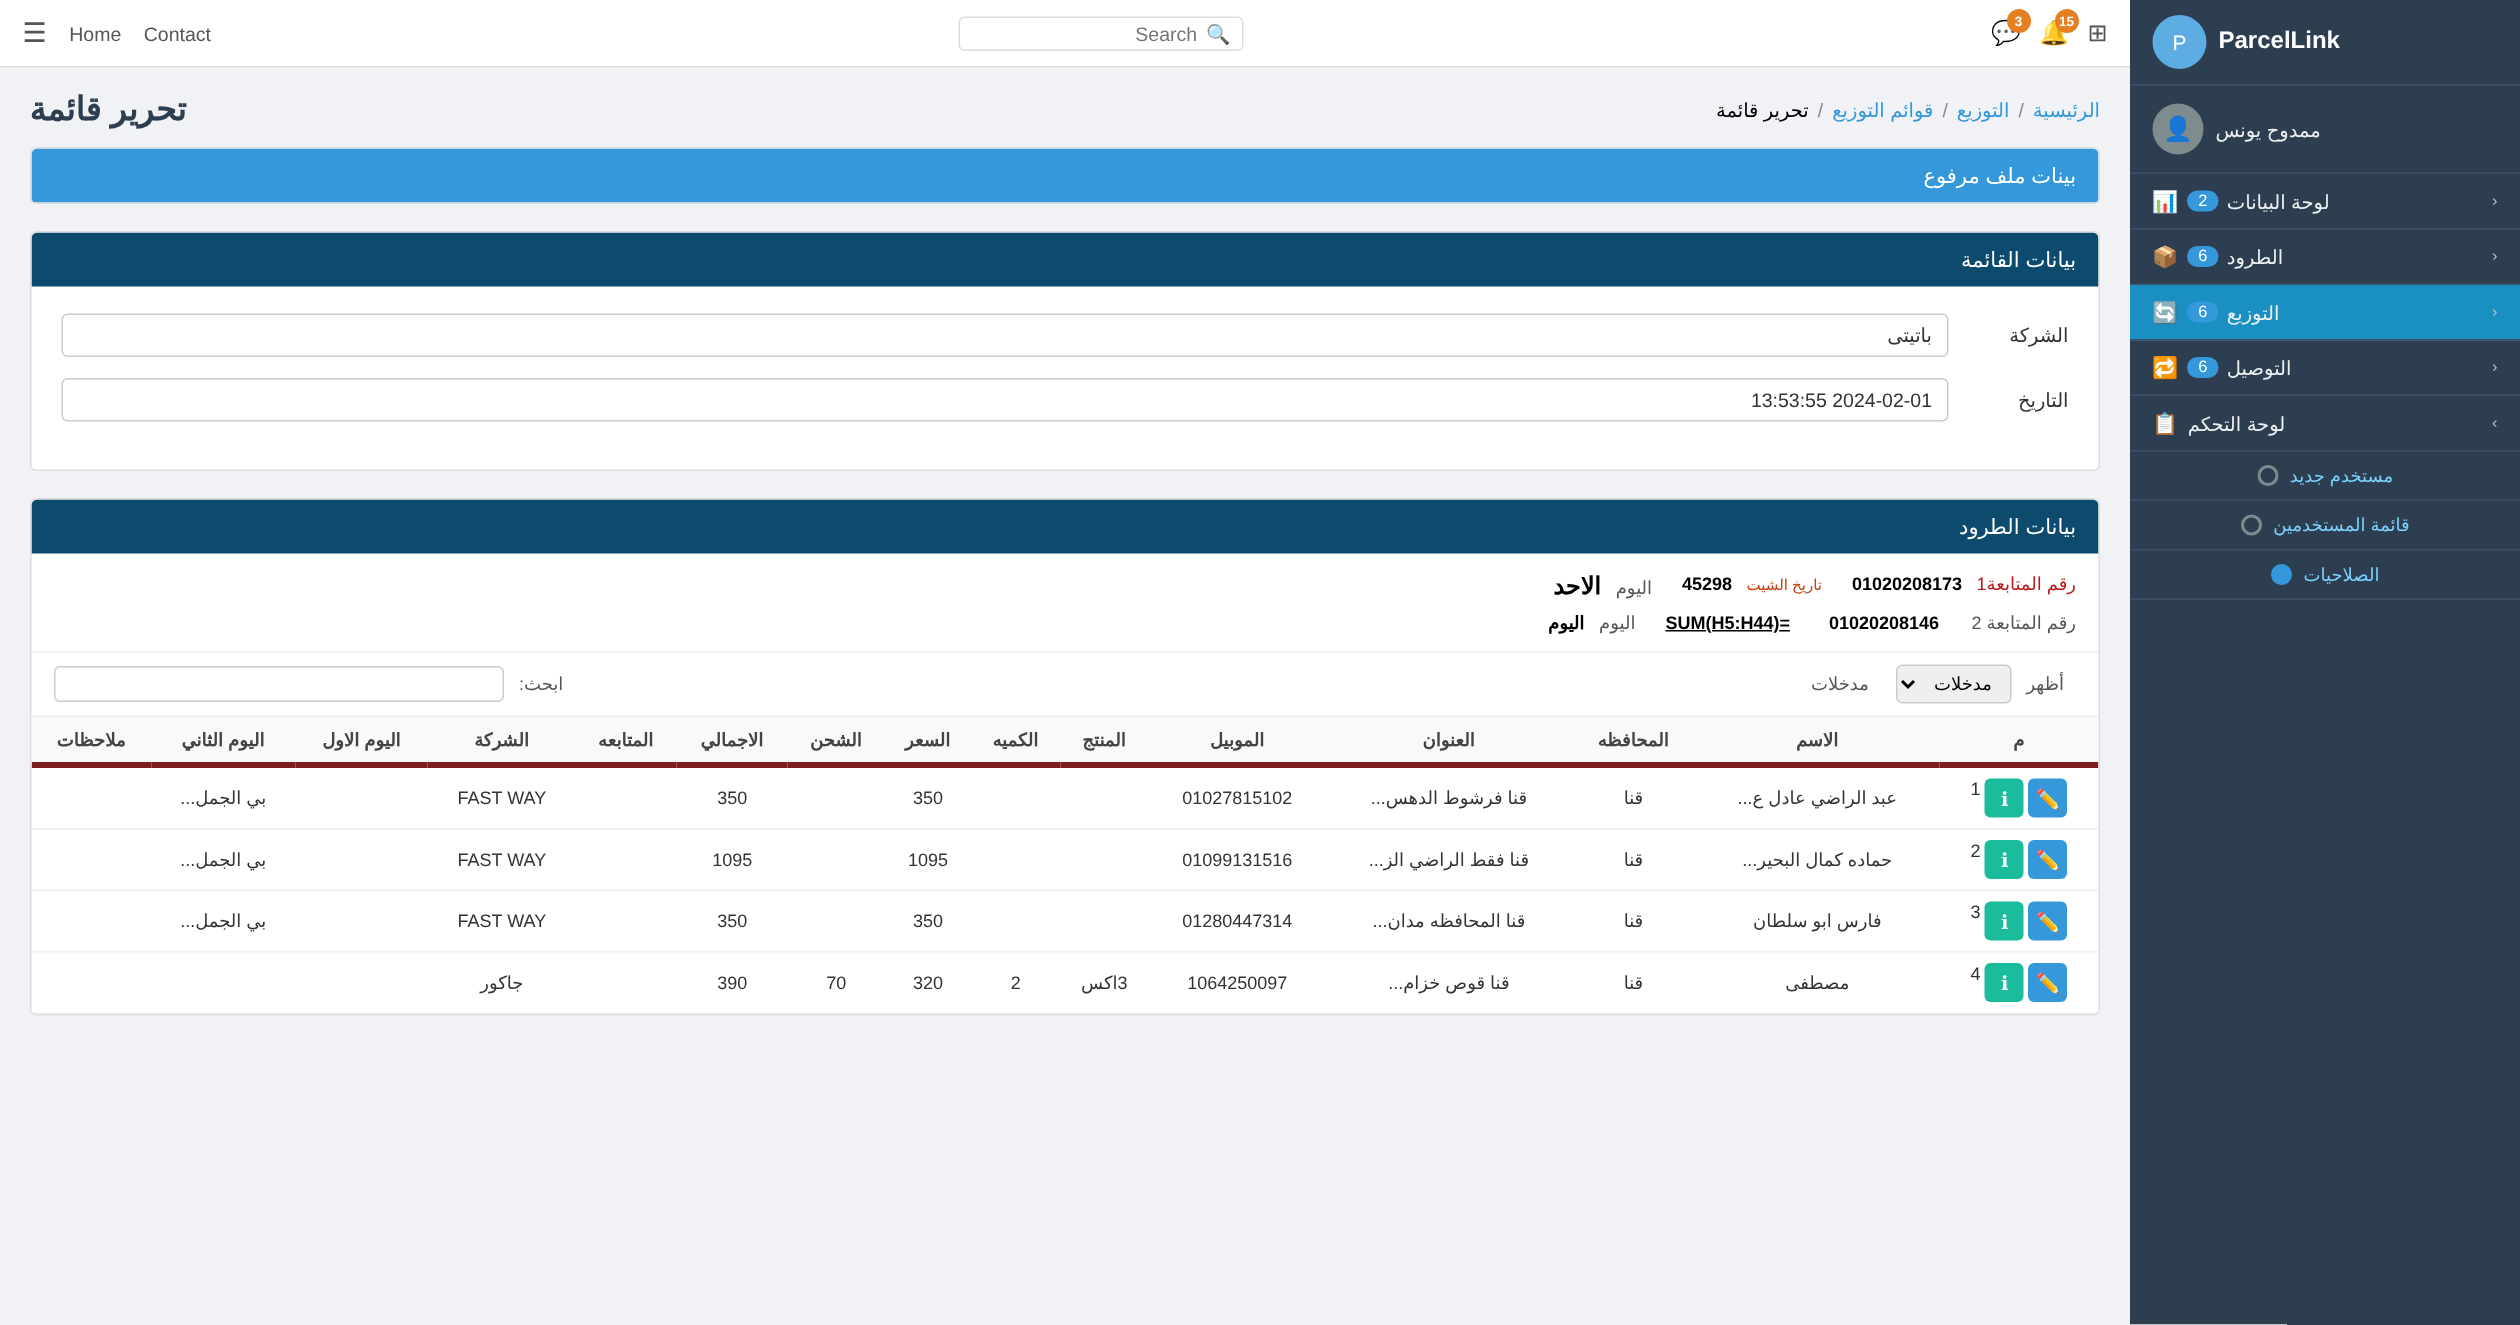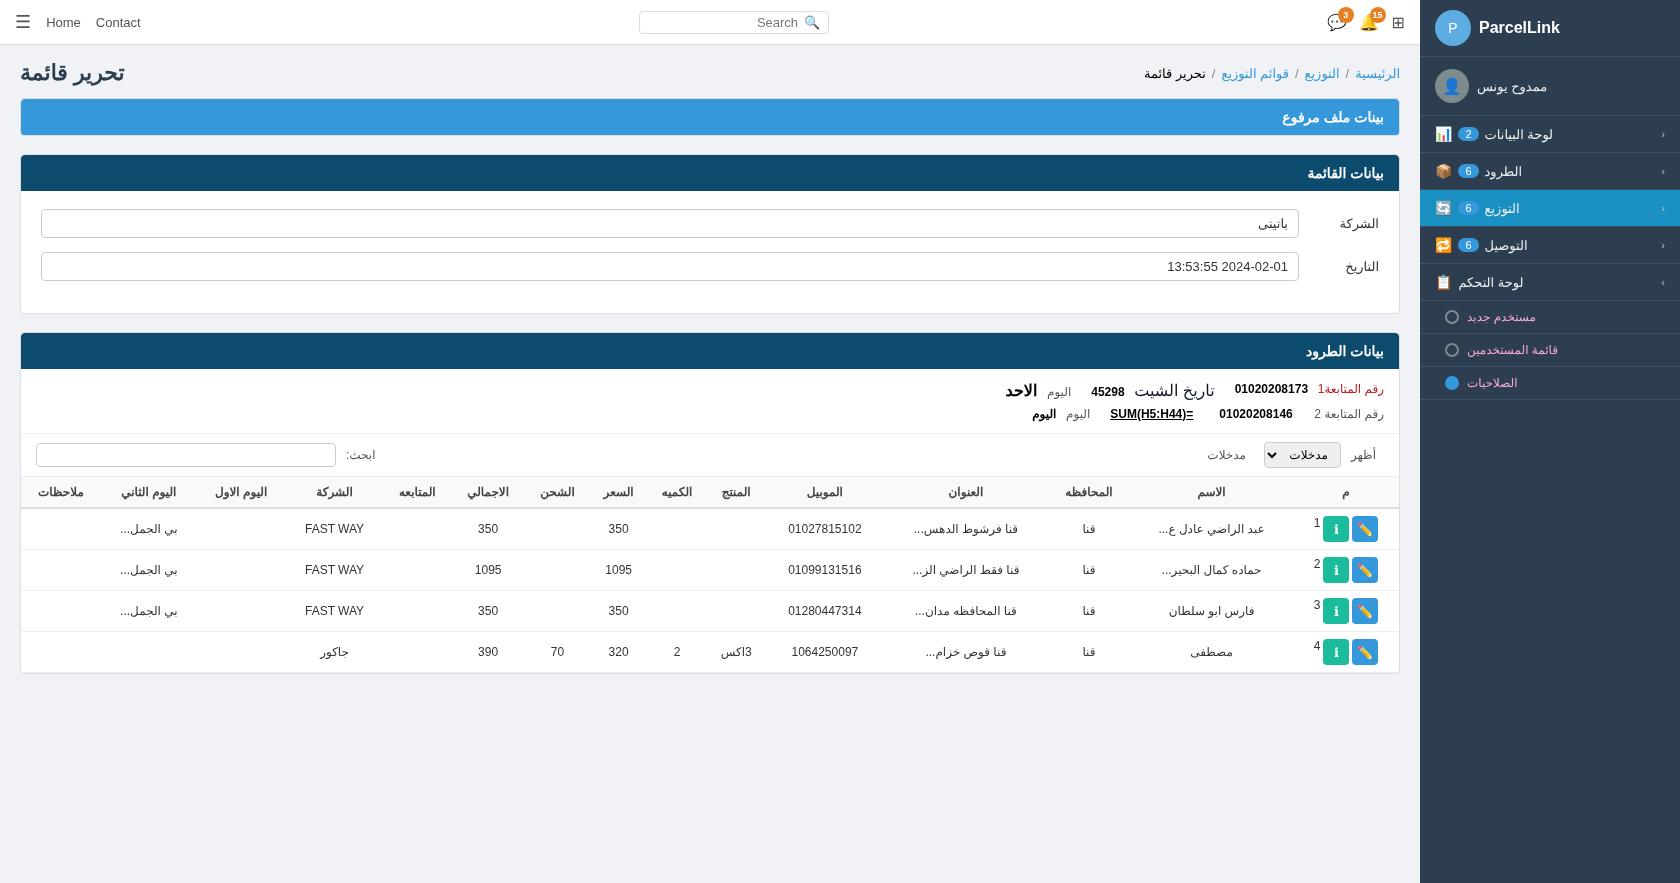--- a/index.html
+++ b/index.html
@@ -100,24 +100,24 @@
     .sidebar-nav-item .nav-icon {
       font-size: 14px;
     }
     .sidebar-nav-item .nav-chevron {
       font-size: 11px;
       color: #bdc3c7;
     }
     .sidebar-sub-item {
       display: flex;
       align-items: center;
-      justify-content: flex-end;
+      justify-content: center;
       padding: 9px 25px;
       cursor: pointer;
-      color: #f9a8d4;
+      color: #7dd3fc;
       border-bottom: 1px solid #3d5166;
       gap: 8px;
     }
     .sidebar-sub-item .radio-circle {
       width: 14px;
       height: 14px;
       border-radius: 50%;
       border: 2px solid #7f8c8d;
       display: inline-block;
       flex-shrink: 0;
@@ -234,21 +234,21 @@
     .page-title {
       font-size: 22px;
       font-weight: bold;
       color: #2c3e50;
     }
 
     
     .section-header {
       padding: 10px 15px;
       font-size: 14px;
-      font-weight: bold;
+      font-weight: normal;
       color: #fff;
       border-radius: 4px 4px 0 0;
       margin-bottom: 0;
     }
     .section-header.blue { background: #3498db; }
     .section-header.teal { background: #0c4a6e; }
 
     
     .card {
       background: #fff;
@@ -325,21 +325,21 @@
     .parcels-table thead tr {
       background: #f8f9fa;
       border-bottom: 2px solid #ddd;
     }
     .parcels-table thead th {
       padding: 8px 6px;
       text-align: center;
       color: #444;
       font-weight: bold;
       white-space: nowrap;
-      border-bottom: 1px solid #7f1d1d;
+      border-bottom: 4px solid #7f1d1d;
     }
     .parcels-table tbody tr {
       border-bottom: 1px solid #eee;
     }
     .parcels-table tbody td {
       padding: 7px 6px;
       text-align: center;
       color: #333;
       white-space: nowrap;
     }
@@ -486,21 +486,21 @@
     <div class="card">
       <div class="section-header teal">بيانات الطرود</div>
 
       <div style="padding: 12px 15px; border-bottom: 1px solid #eee; direction: rtl;">
         <div style="display: flex; gap: 20px; flex-wrap: wrap; align-items: flex-start;">
           <div>
             <span style="color:#b91c1c; font-size:12px;">رقم المتابعة1</span>
             <span style="font-weight:bold; font-size:12px; margin-right:6px;">01020208173</span>
           </div>
           <div>
-            <span style="color:#0f172a; font-size:16px;">تاريخ الشيت</span>
+            <span style="color:#c2410c; font-size:10px;">تاريخ الشيت</span>
             <span style="font-weight:bold; font-size:12px; margin-right:6px;">45298</span>
           </div>
           <div>
             <span style="color:#555; font-size:12px;">اليوم</span>
             <span style="font-weight:bold; font-size:16px; margin-right:6px;">الاحد</span>
           </div>
         </div>
         <div style="display: flex; gap: 20px; flex-wrap: wrap; align-items: flex-start; margin-top: 6px;">
           <div>
             <span style="color:#555; font-size:12px;">رقم المتابعة 2</span>

